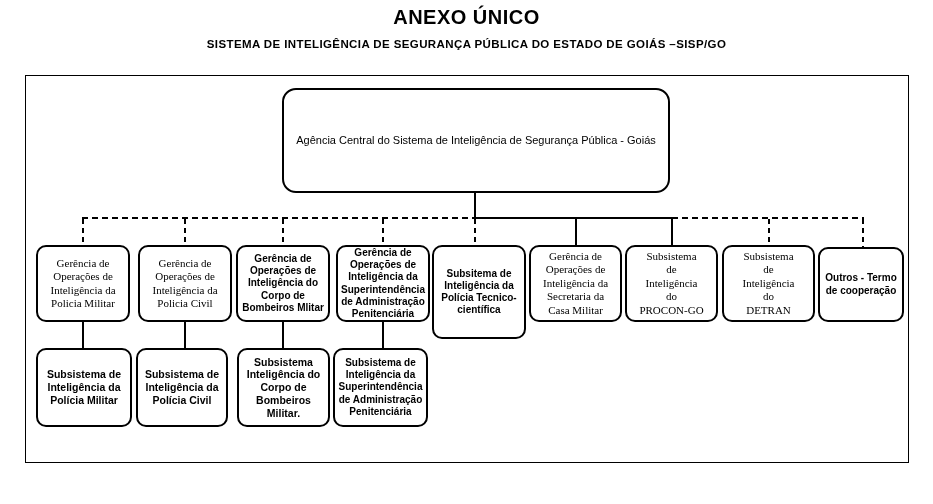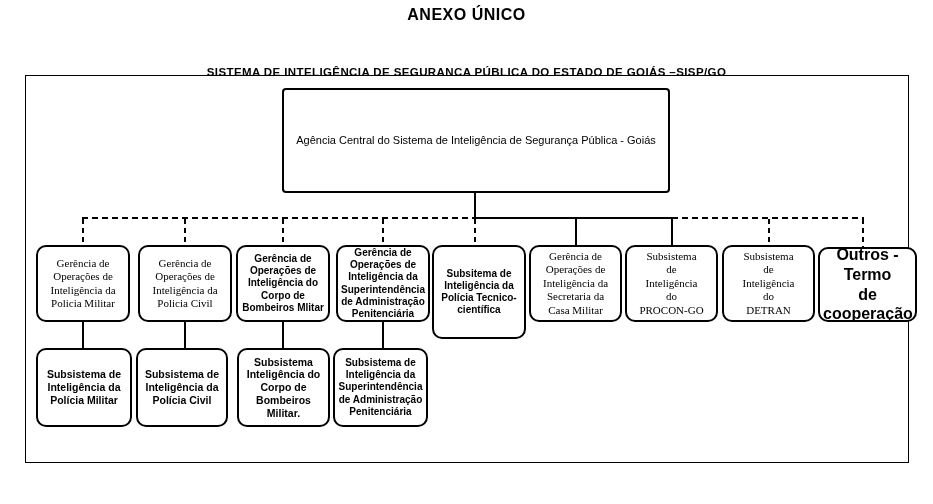--- a/index.html
+++ b/index.html
@@ -2,38 +2,38 @@
 <html lang="pt"><head>
 <meta charset="utf-8">
 <style>
   html,body{margin:0;padding:0;background:#fff;}
   #stage{
     position:relative;width:933px;height:504px;background:#fff;
     font-family:"Liberation Sans",sans-serif;color:#000;overflow:hidden;
   }
   .page-title{
     position:absolute;left:0;top:6px;width:933px;text-align:center;
-    font-size:16px;font-weight:bold;letter-spacing:.5px;
+    font-size:20px;font-weight:bold;letter-spacing:.5px;
   }
   .page-subtitle{
     position:absolute;left:0;top:38px;width:933px;text-align:center;
-    font-size:11.5px;font-weight:bold;letter-spacing:.4px;margin-top:28px;
+    font-size:11.5px;font-weight:bold;letter-spacing:.4px;
   }
   .frame{
     position:absolute;left:25px;top:75px;width:884px;height:388px;
     border:1.5px solid #000;background:#fff;box-sizing:border-box;
   }
   .box{
     position:absolute;box-sizing:border-box;background:#fff;
     border:2px solid #000;border-radius:10px;
     display:flex;align-items:center;justify-content:center;
     text-align:center;padding:2px 3px;
   }
   .box .lbl{white-space:pre-line;display:block;width:100%;}
-  .rootbox{border-radius:4px;font-size:11px;line-height:1.4;padding:0 10px;}
+  .rootbox{border-radius:14px;font-size:11px;line-height:1.4;padding:0 10px;}
   .serif{font-family:"Liberation Serif","DejaVu Serif",serif;font-size:11px;line-height:1.22;}
   .sans{font-family:"Liberation Sans","DejaVu Sans",sans-serif;font-weight:bold;
         font-size:10px;line-height:1.22;border-width:2.5px;}
   
   .hline{position:absolute;height:2px;background:#000;}
   .hdash{position:absolute;height:2px;
          background:repeating-linear-gradient(90deg,#000 0 6px,transparent 6px 10px);}
   .vline{position:absolute;width:2px;background:#000;}
   .vdash{position:absolute;width:2px;
          background:repeating-linear-gradient(180deg,#000 0 5px,transparent 5px 9px);}
@@ -116,21 +116,21 @@
 do
 PROCON-GO</span>
   </div>
   <div class="box serif" style="left:722px;top:245px;width:93px;height:77px">
     <span class="lbl">Subsistema
 de
 Inteligência
 do
 DETRAN</span>
   </div>
-  <div class="box sans" style="left:818px;top:247px;width:99px;height:75px;font-size:16px">
+  <div class="box sans" style="left:818px;top:247px;width:86px;height:75px;font-size:10px">
     <span class="lbl">Outros - Termo
 de cooperação</span>
   </div>
 
   <div class="vline" style="left:82px;top:322px;height:26px"></div>
   <div class="vline" style="left:184px;top:322px;height:26px"></div>
   <div class="vline" style="left:282px;top:322px;height:26px"></div>
   <div class="vline" style="left:382px;top:322px;height:26px"></div>
 
   <div class="box sans" style="left:36px;top:348px;width:96px;height:79px;font-size:10.5px">

